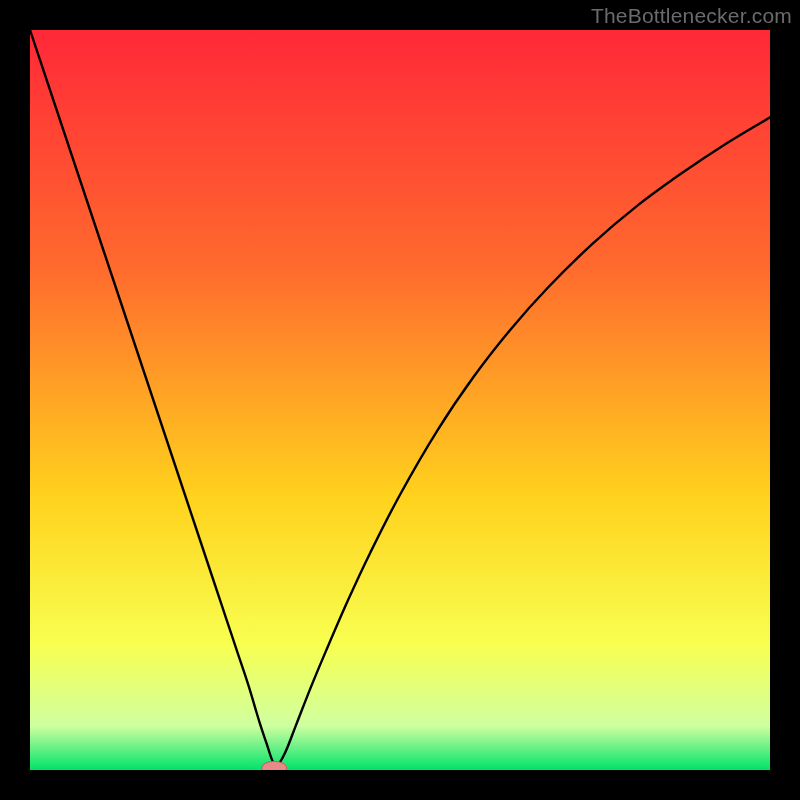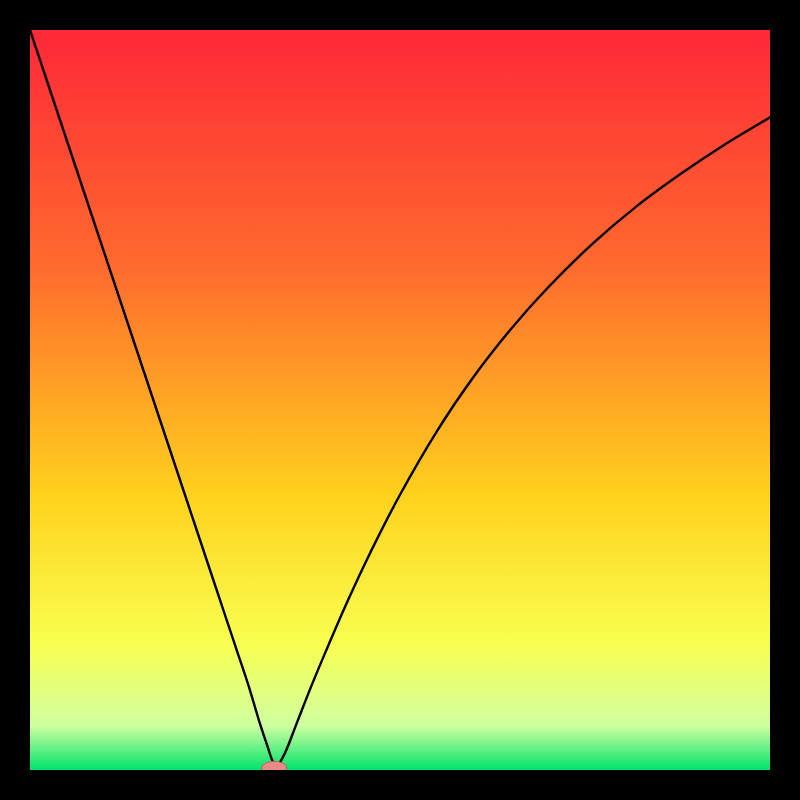--- a/index.html
+++ b/index.html
@@ -38,20 +38,21 @@
     letter-spacing: 0.2px;
     font-weight: 400;
     user-select: none;
   }
 </style>
 </head>
 <body>
 
 <div class="frame">
 
+  <div class="watermark">TheBottlenecker.com</div>
 
   <div class="plot-area">
     <svg viewBox="0 0 740 740" preserveAspectRatio="none">
       <defs>
         <linearGradient id="bg-grad" x1="0" y1="0" x2="0" y2="1">
           <stop id="g0" offset="0%" stop-color="#ff2838"></stop>
           <stop id="g1" offset="32%" stop-color="#ff6a2e"></stop>
           <stop id="g2" offset="63%" stop-color="#ffd21d"></stop>
           <stop id="g3" offset="83%" stop-color="#f8ff50"></stop>
           <stop id="g4" offset="94%" stop-color="#d0ffa0"></stop>

